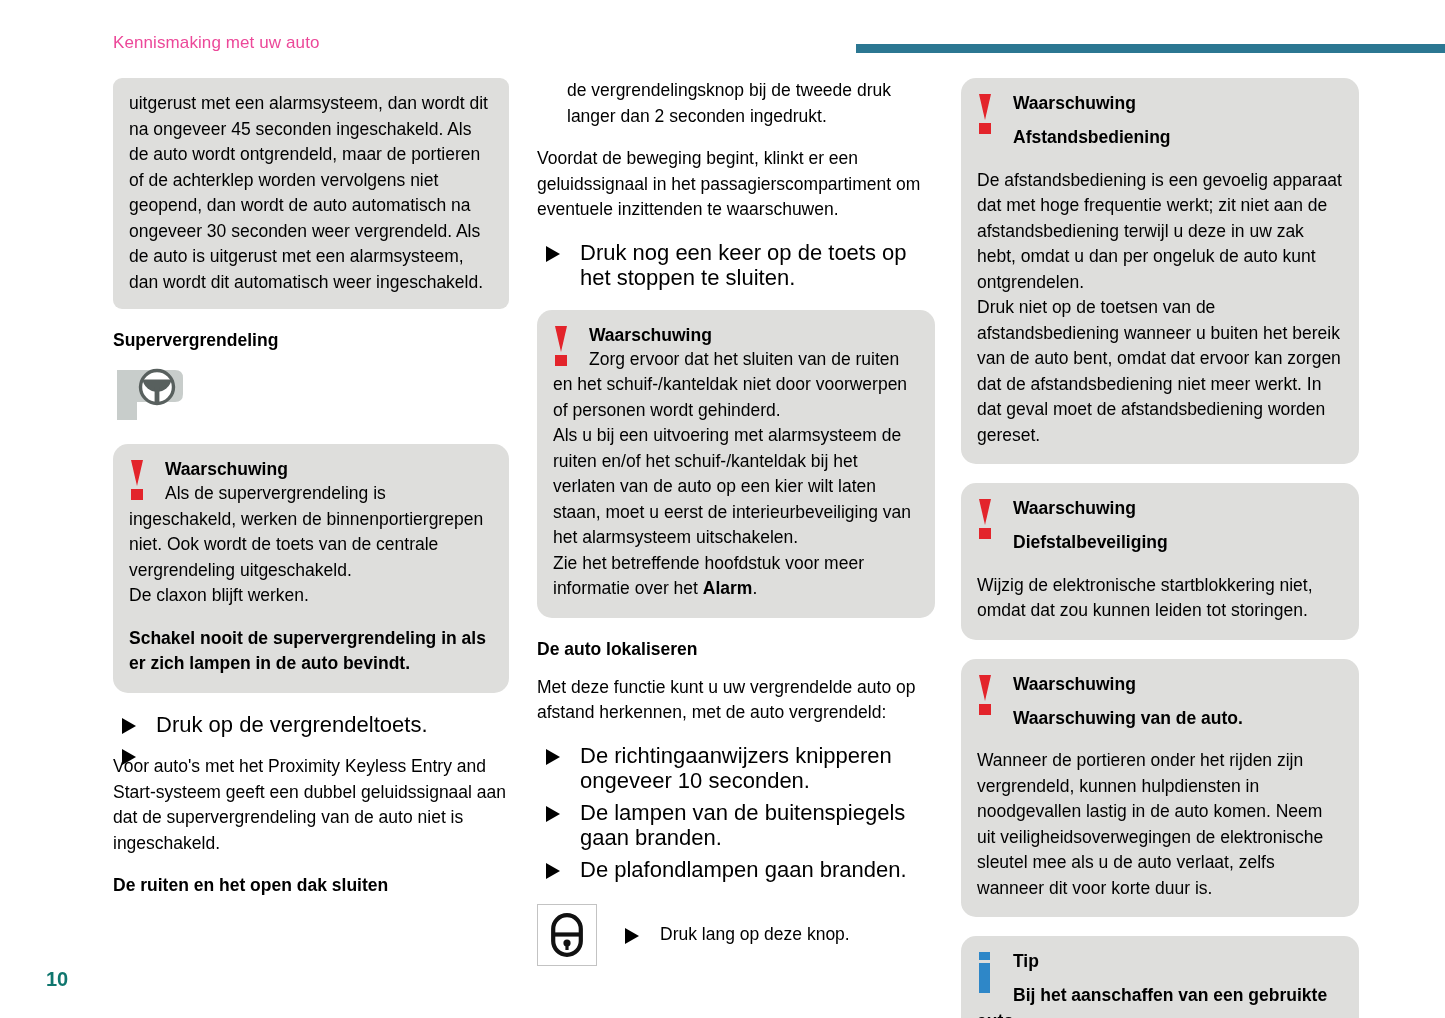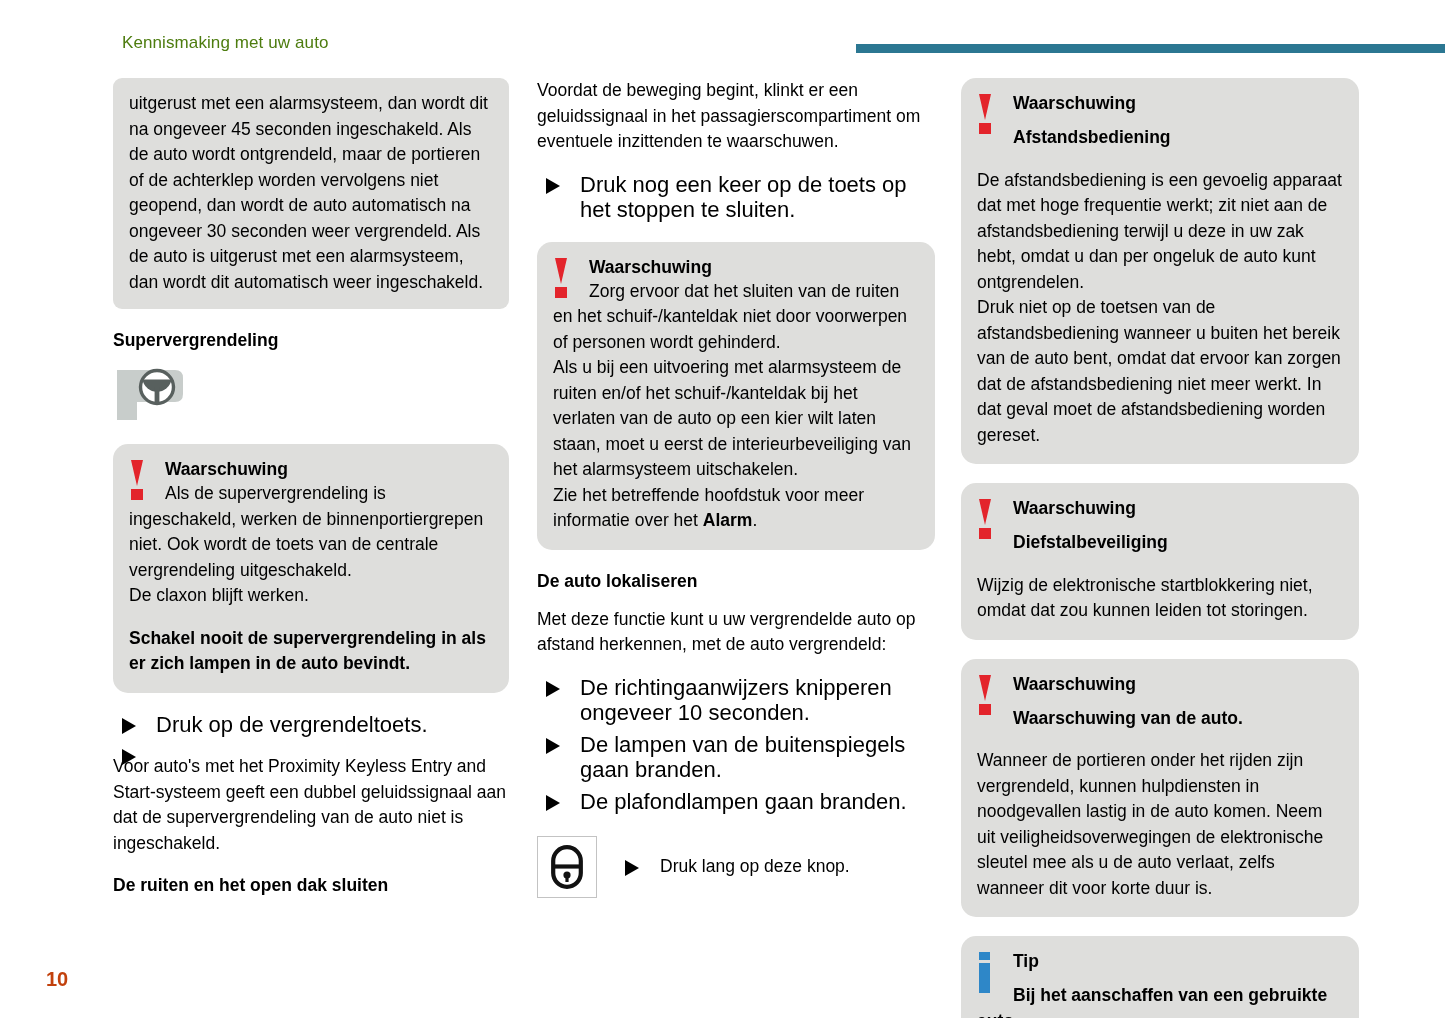--- a/index.html
+++ b/index.html
@@ -12,44 +12,44 @@
     height: 1018px;
     position: relative;
     font-family: "Liberation Sans", sans-serif;
     color: #000000;
     overflow: hidden;
   }
 
   
   .header-title {
     position: absolute;
-    left: 122px;
+    left: 113px;
     top: 33px;
     font-size: 17px;
-    color: #4d7c0f;
+    color: #ec4899;
     letter-spacing: 0.1px;
     white-space: nowrap;
   }
   .header-rule {
     position: absolute;
     left: 856px;
     top: 44px;
     width: 589px;
     height: 9px;
     background: #2B7792;
   }
 
   
   .page-number {
     position: absolute;
     left: 46px;
     top: 968px;
     font-size: 20px;
     font-weight: bold;
-    color: #c2410c;
+    color: #0f766e;
   }
 
   
   .col {
     position: absolute;
     top: 78px;
   }
   .col-1 { left: 113px;  width: 396px; }
   .col-2 { left: 537px;  width: 398px; }
   .col-3 { left: 961px;  width: 398px; }
@@ -271,20 +271,21 @@
   </ul>
 
   <p class="body">Voor auto's met het Proximity Keyless Entry and Start-systeem geeft een dubbel geluidssignaal aan dat de supervergrendeling van de auto niet is ingeschakeld.</p>
 
   <h3 class="sub">De ruiten en het open dak sluiten</h3>
 
 </div>
 
 <div class="col col-2">
 
+  <p class="body indent">de vergrendelingsknop bij de tweede druk langer dan 2 seconden ingedrukt.</p>
 
   <p class="body">Voordat de beweging begint, klinkt er een geluidssignaal in het passagierscompartiment om eventuele inzittenden te waarschuwen.</p>
 
   <ul class="arrows">
     <li><span class="tri"></span><span>Druk nog een keer op de toets op het stoppen te sluiten.</span></li>
   </ul>
 
   <div class="callout" style="margin-top:19px">
     <div class="c-icon icon-exclam">
       <span class="bar"></span>

